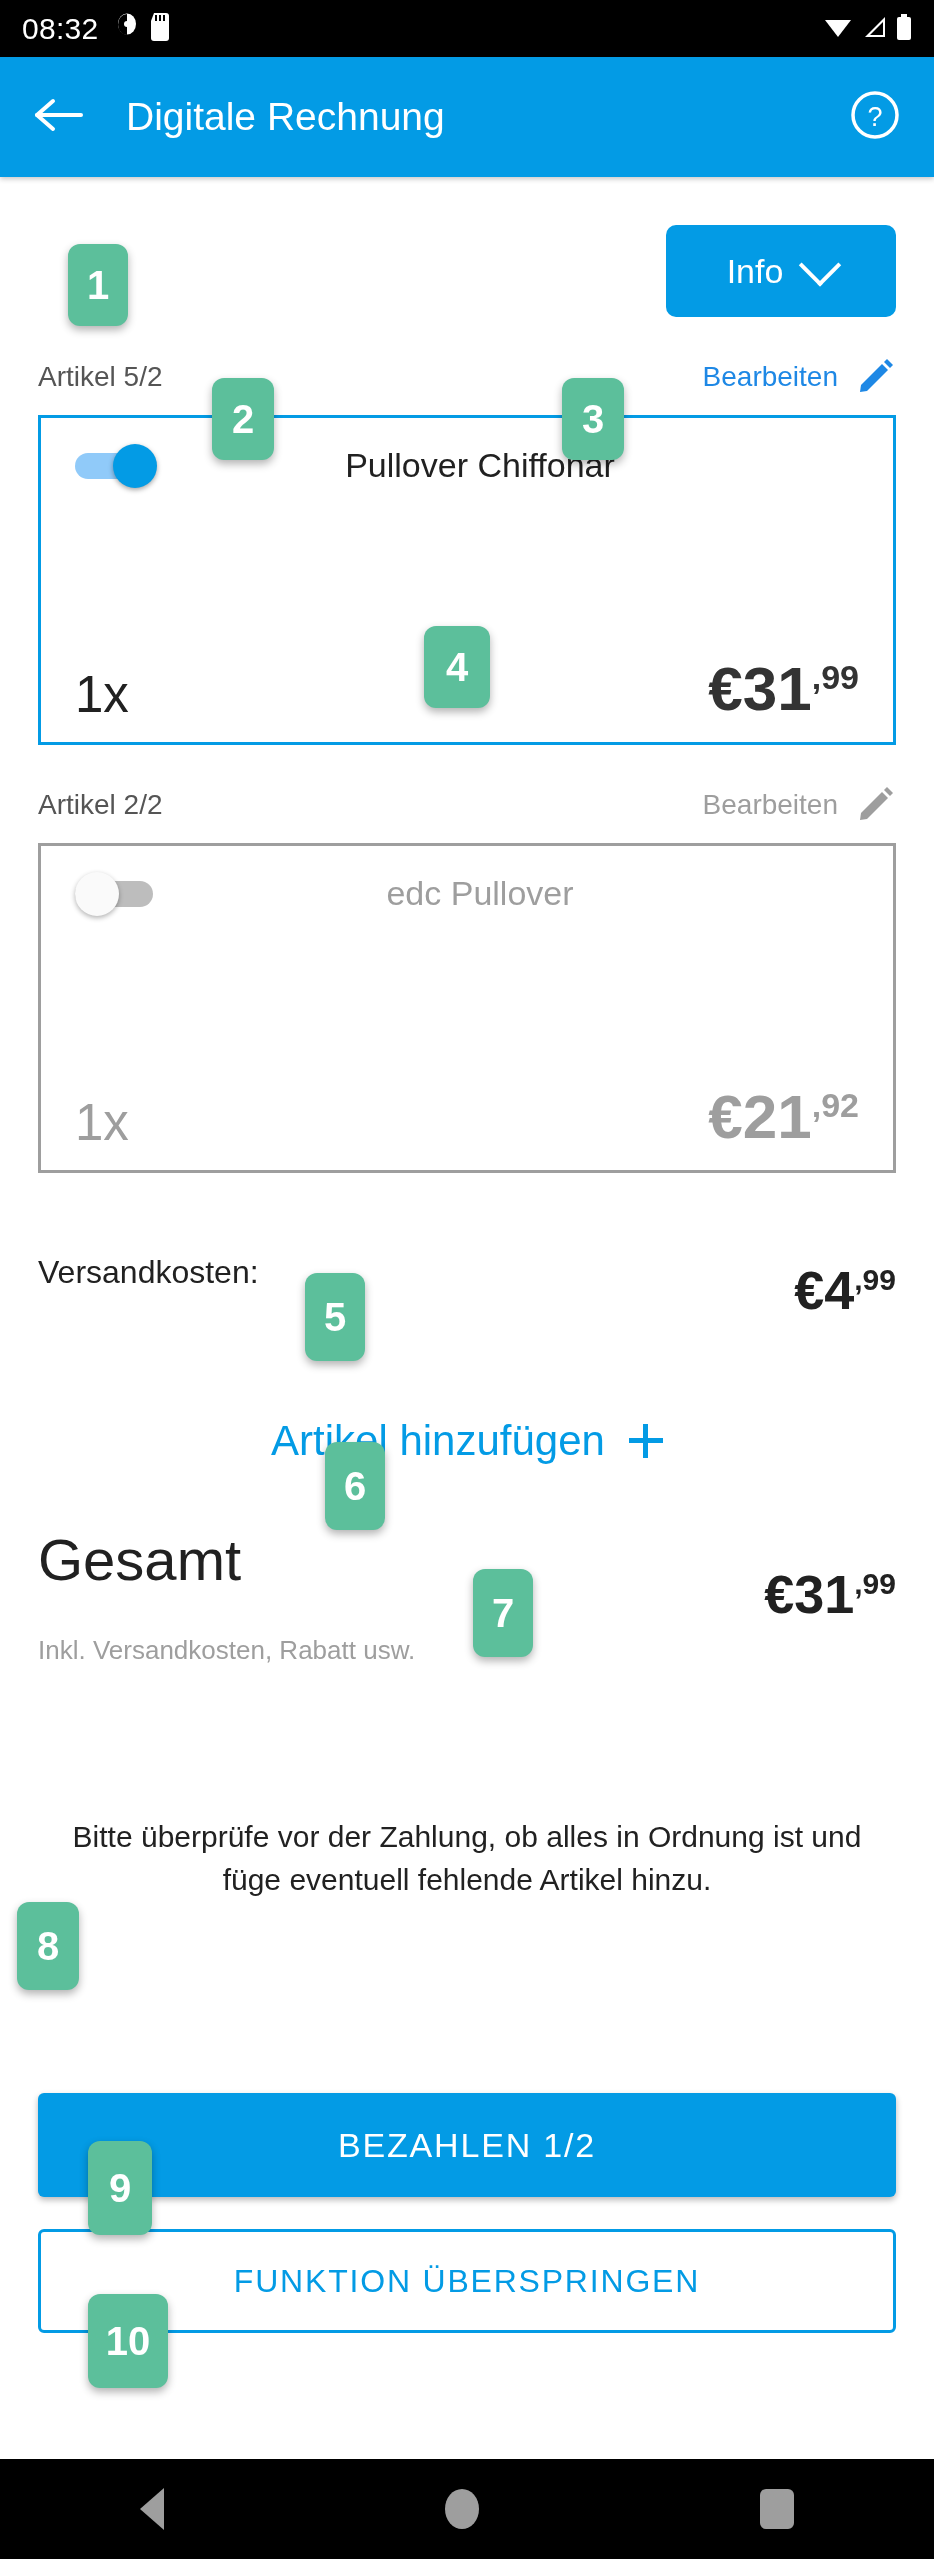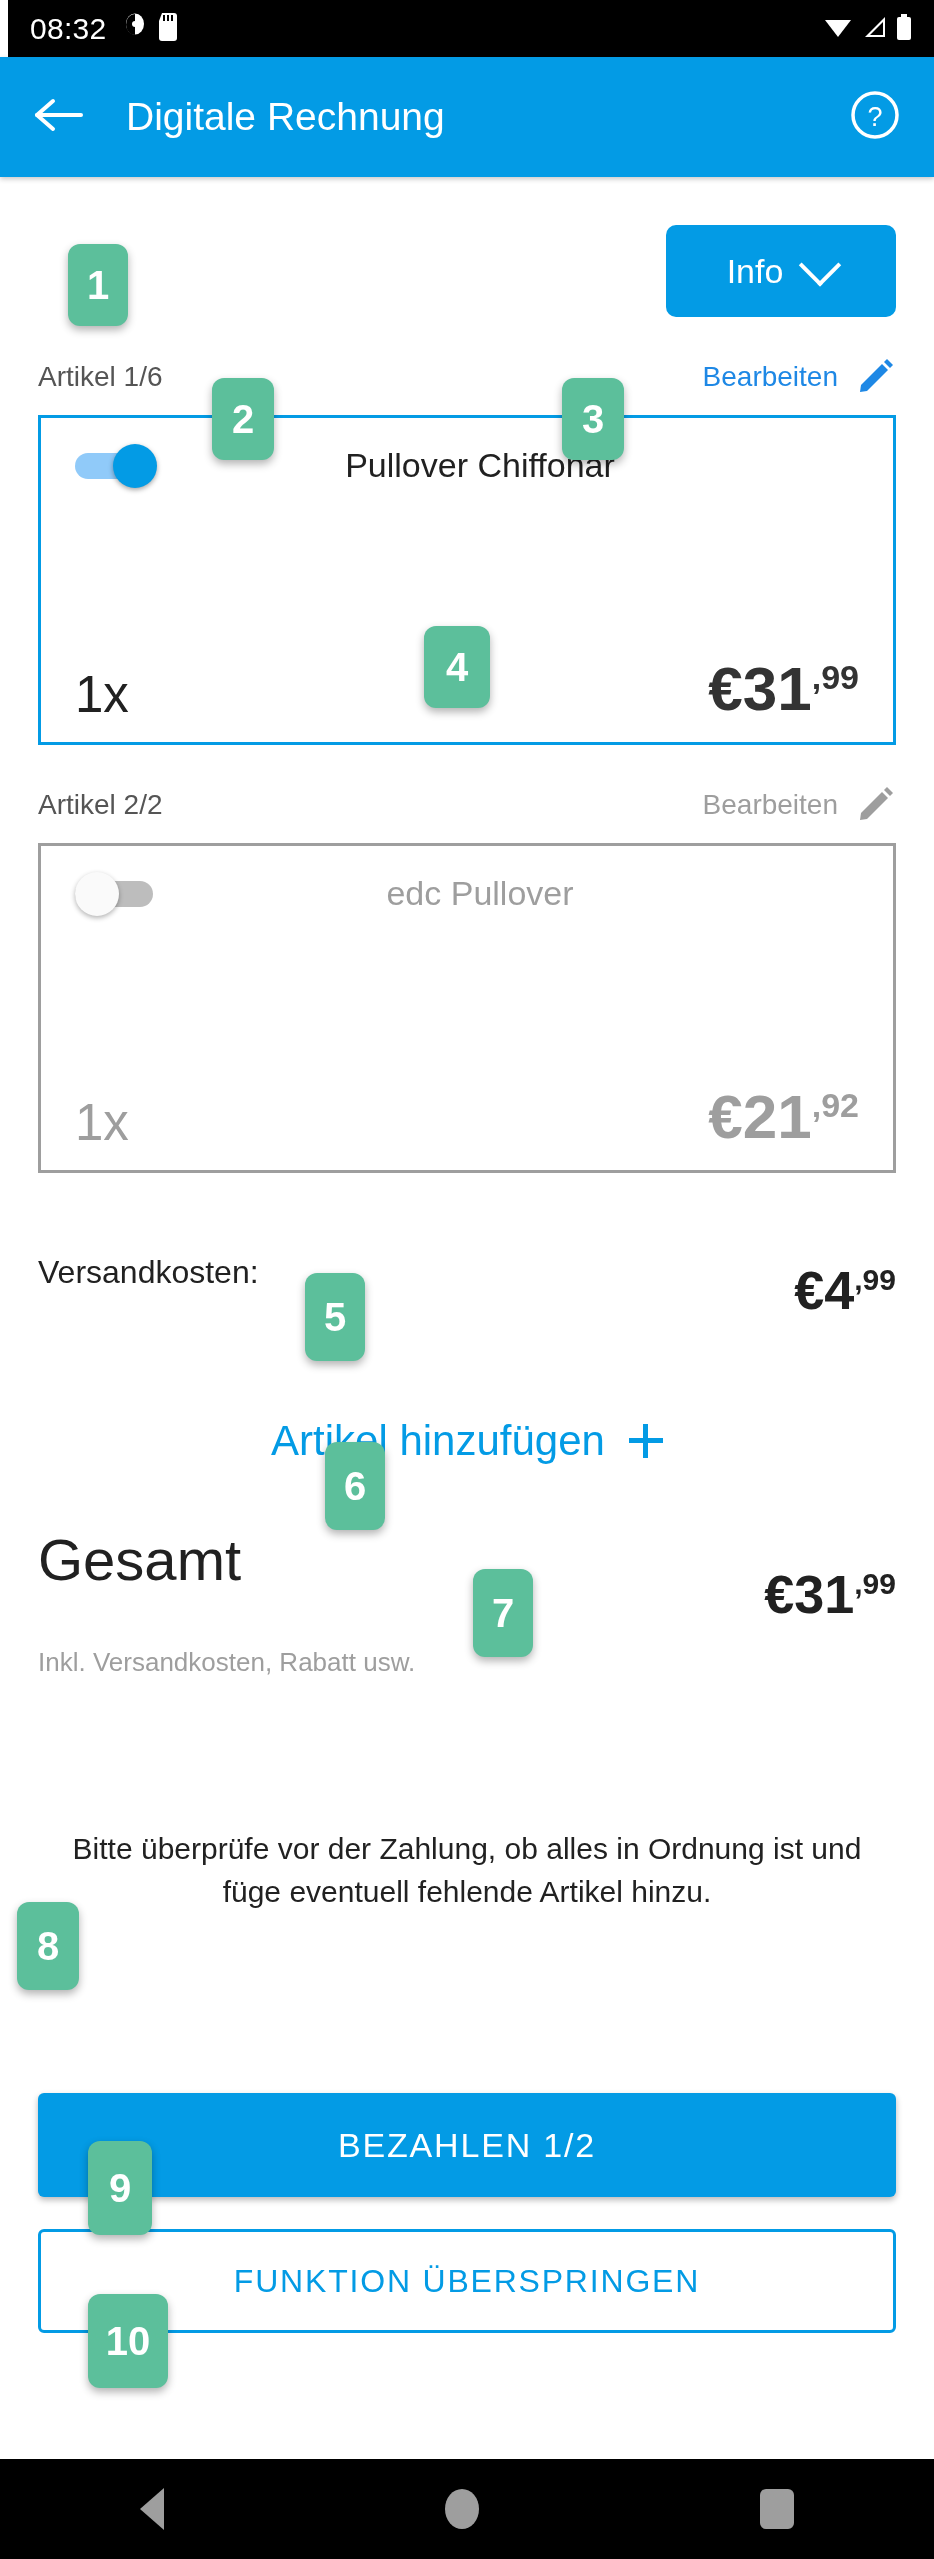--- a/index.html
+++ b/index.html
@@ -25,21 +25,20 @@
 
   
   .statusbar {
     height: 57px;
     background: #000000;
     color: #ffffff;
     display: flex;
     align-items: center;
     padding: 0 22px;
     flex: 0 0 auto;
-    margin-left: 8px;
   }
   .statusbar .clock {
     font-size: 30px;
     letter-spacing: 0.3px;
     font-family: "Liberation Sans", sans-serif;
   }
   .statusbar .left-icons {
     display: flex;
     align-items: center;
     gap: 14px;
@@ -293,21 +292,21 @@
     font-size: 58px;
     color: #212121;
     line-height: 1;
   }
   .total-row .price { margin-left: auto; }
   .total-row .price .whole { font-size: 54px; color:#212121; }
   .total-row .price .cents { font-size: 30px; color:#212121; }
   .total-sub {
     font-size: 26px;
     color: #9e9e9e;
-    margin-top: 26px;
+    margin-top: 14px;
   }
 
   
   .hint {
     margin-top: 150px;
     text-align: center;
     font-size: 30px;
     color: #212121;
     line-height: 1.42;
     padding: 0 14px;
@@ -462,21 +461,21 @@
   <div class="content">
 
     <div class="info-row">
       <button class="info-btn">
         <span>Info</span>
         <span class="chevron-down"></span>
       </button>
     </div>
 
     <div class="article-head">
-      <span class="label">Artikel 1/6</span>
+      <span class="label">Artikel 5/2</span>
       <span class="edit">
         <span class="txt">Bearbeiten</span>
         <span>
           <svg width="42" height="42" viewBox="0 0 42 42">
               <path d="M7 31 L28 10 L34 16 L13 37 L6 38 Z" fill="#1E88E5"></path>
               <path d="M30 8 L33 5 L39 11 L36 14 Z" fill="#1E88E5"></path>
             </svg>
         </span>
       </span>
     </div>

